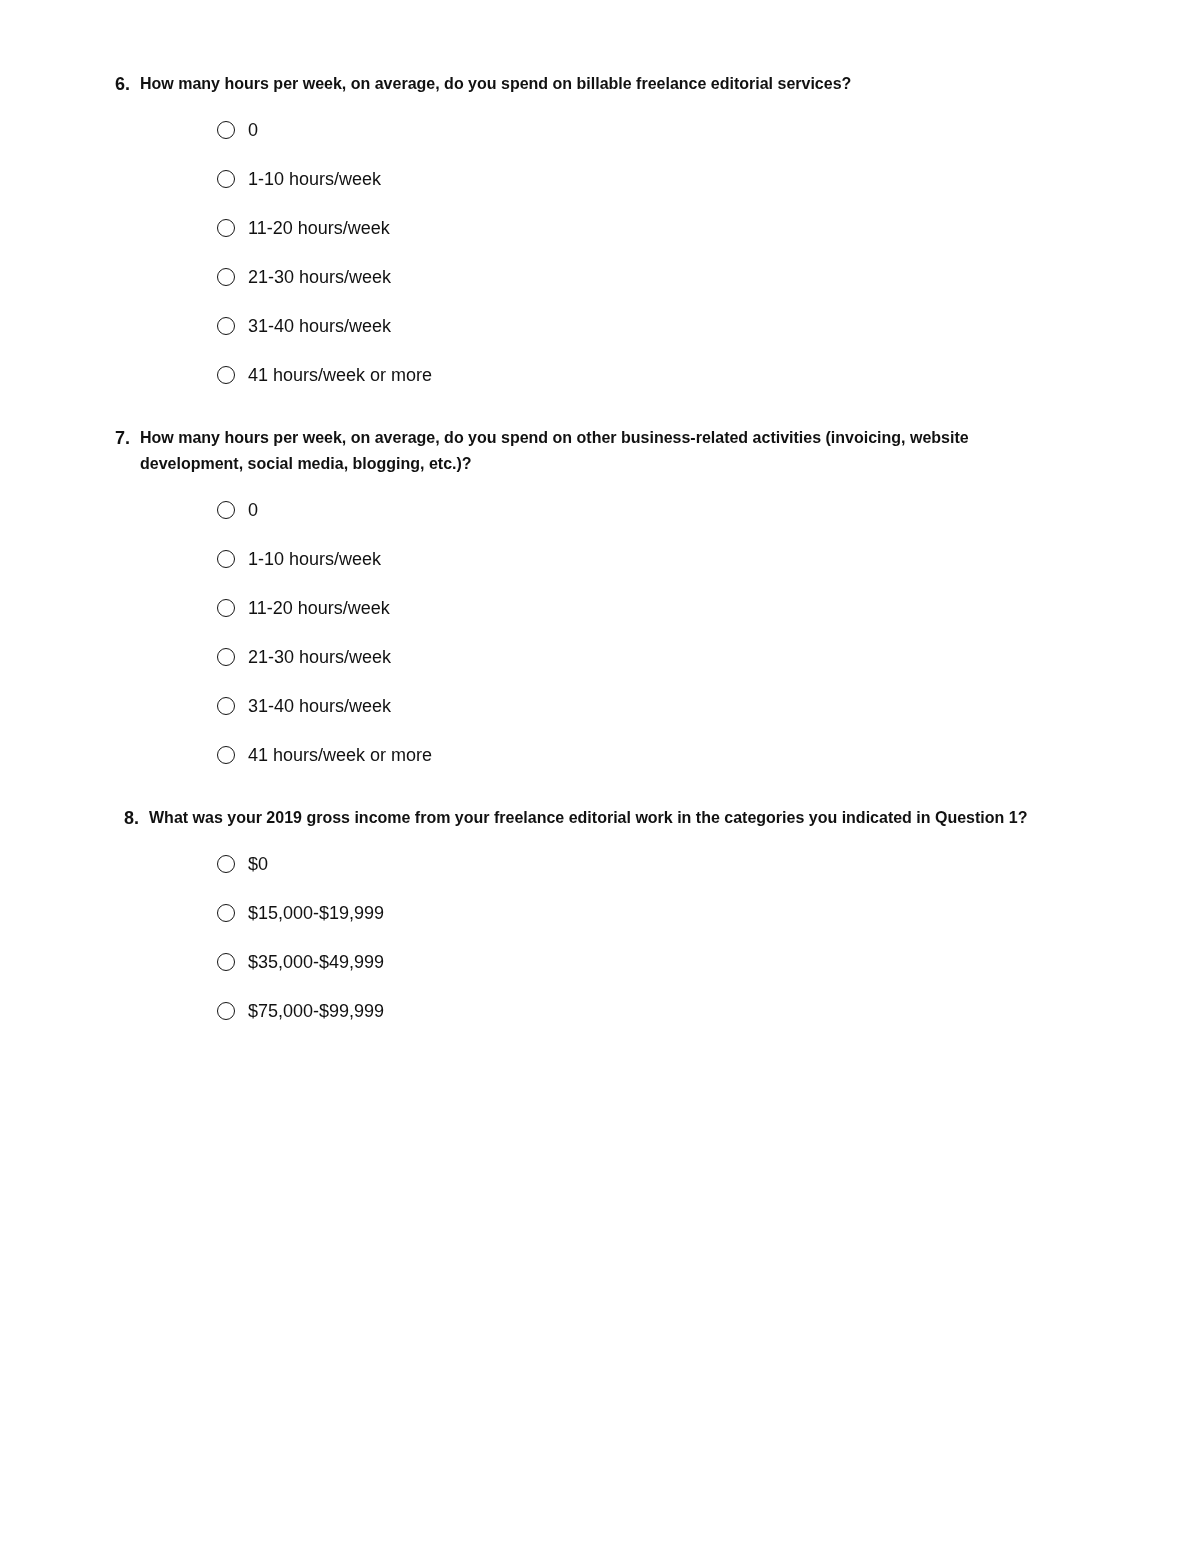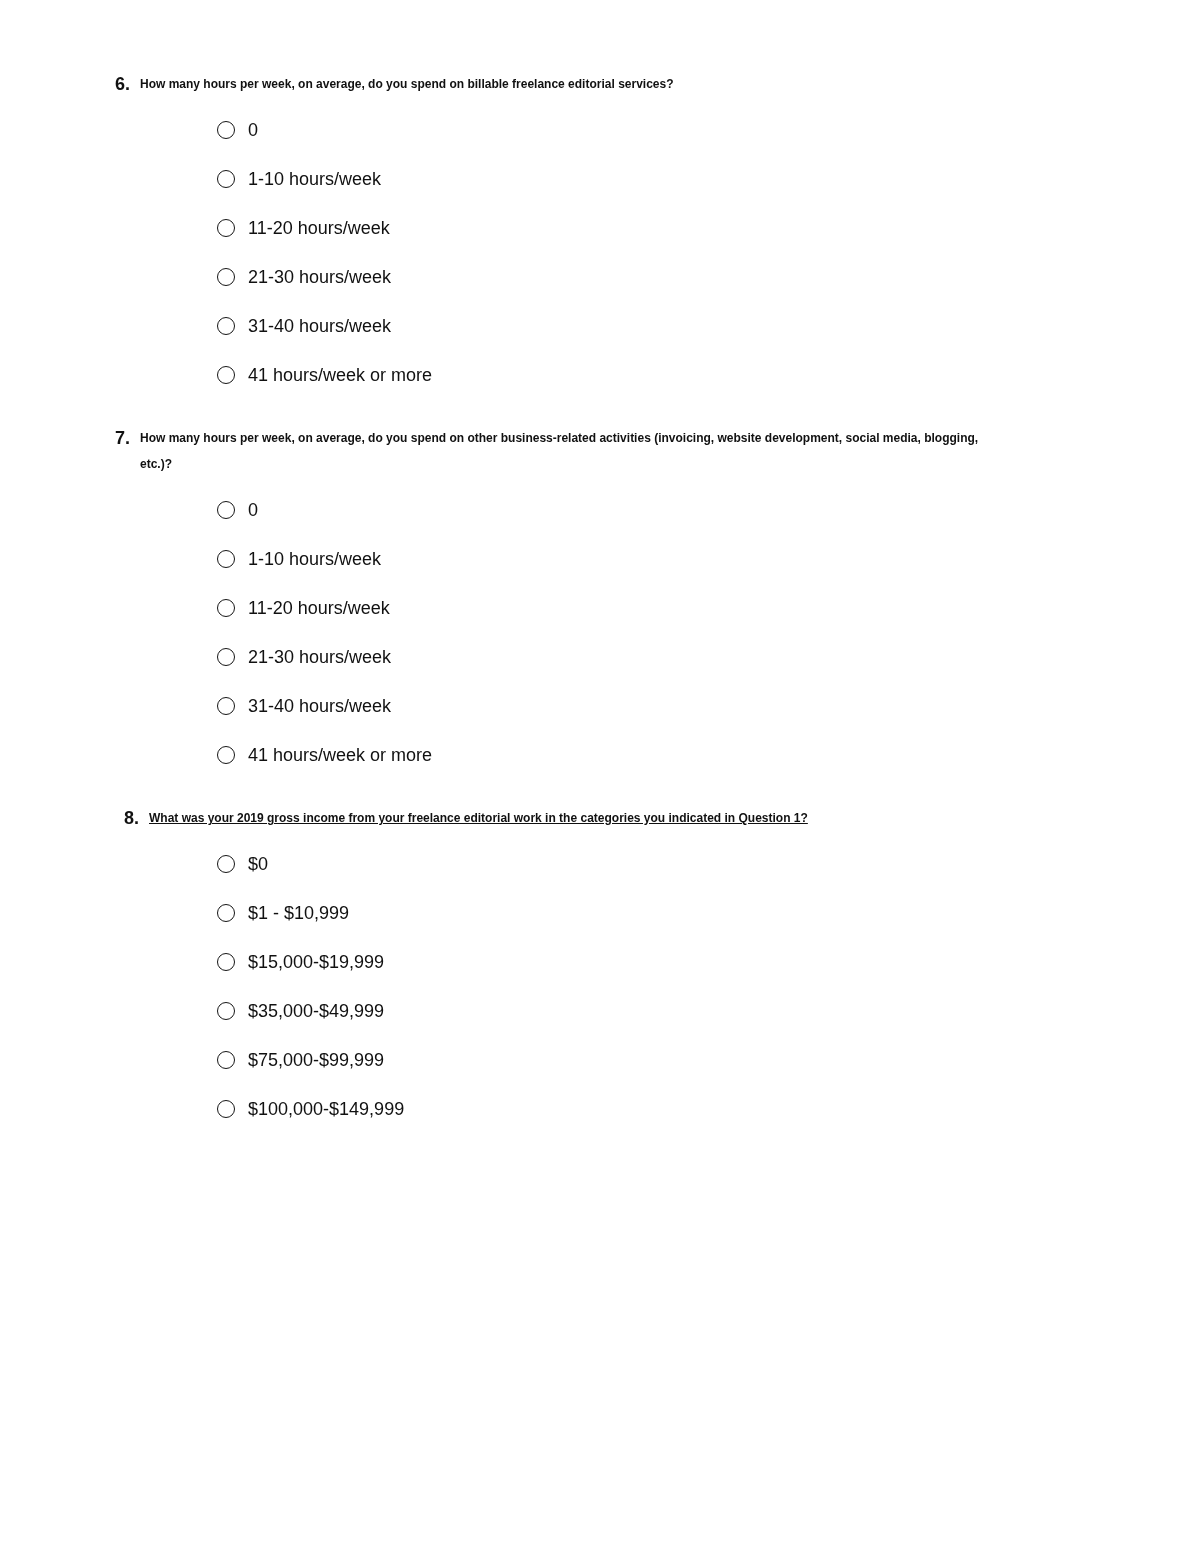--- a/index.html
+++ b/index.html
@@ -19,27 +19,27 @@
   .q-head { display: flex; }
   .q-num {
     flex: 0 0 25px;
     width: 25px;
     font-size: 18px;
     font-weight: bold;
     line-height: 26px;
     white-space: nowrap;
   }
   .q-text {
-    font-size: 12px;
+    font-size: 16px;
     font-weight: bold;
     line-height: 26px;
   }
   .q-0 .q-text { max-width: 880px; }
   .q-1 .q-text { max-width: 840px; }
-  .q-2 .q-text { max-width: 950px; text-decoration: underline; }
+  .q-2 .q-text { max-width: 950px; }
 
   .options {
     list-style: none;
     margin-top: 8px;
     padding-left: 102px; 
   }
   .q-2 .options { padding-left: 93px; } 
 
   .option {
     height: 49px;
@@ -136,34 +136,26 @@
       <span class="q-num">8.</span>
       <h2 class="q-text">What was your 2019 gross income from your freelance editorial work in the categories you indicated in Question 1?</h2>
     </div>
     <ul class="options">
           <li class="option">
     <span class="radio" role="radio" aria-checked="false"></span>
     <span class="option-label">$0</span>
   </li>
           <li class="option">
     <span class="radio" role="radio" aria-checked="false"></span>
-    <span class="option-label">$1 - $10,999</span>
-  </li>
-          <li class="option">
-    <span class="radio" role="radio" aria-checked="false"></span>
     <span class="option-label">$15,000-$19,999</span>
   </li>
           <li class="option">
     <span class="radio" role="radio" aria-checked="false"></span>
     <span class="option-label">$35,000-$49,999</span>
   </li>
           <li class="option">
     <span class="radio" role="radio" aria-checked="false"></span>
     <span class="option-label">$75,000-$99,999</span>
   </li>
-          <li class="option">
-    <span class="radio" role="radio" aria-checked="false"></span>
-    <span class="option-label">$100,000-$149,999</span>
-  </li>
         </ul>
   </section>
     </div>
 </main>
 
 </body></html>

